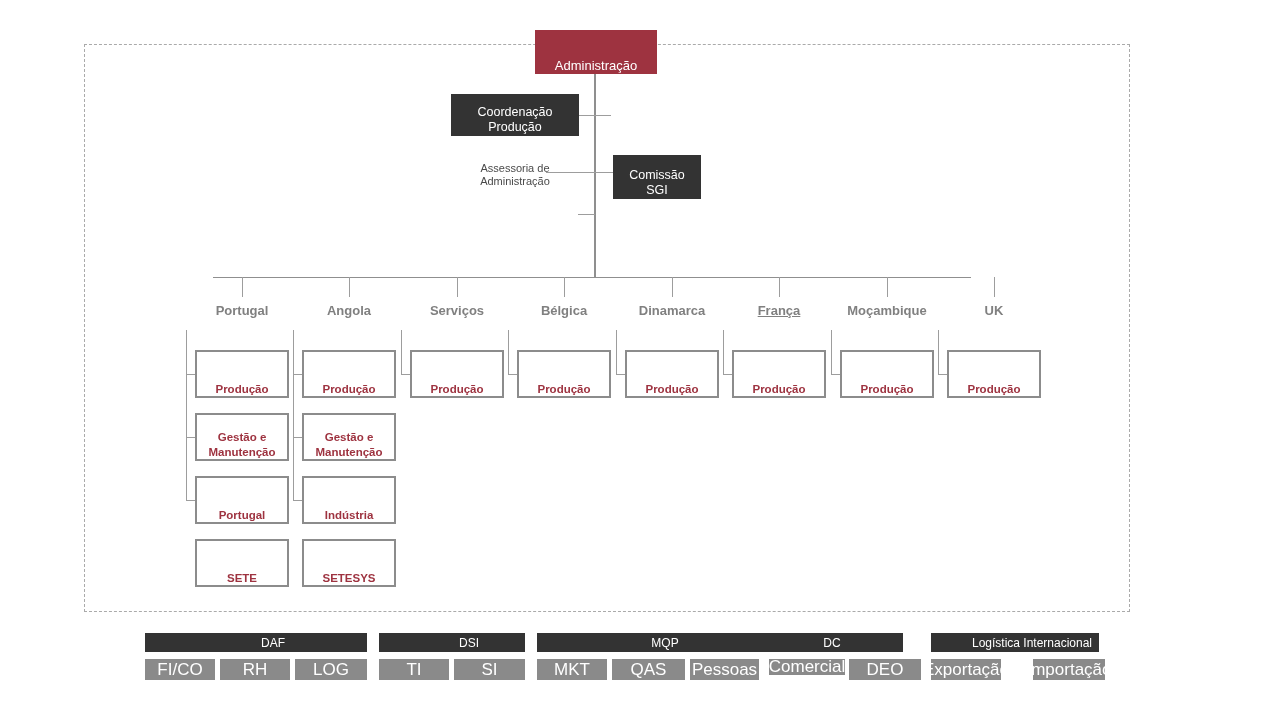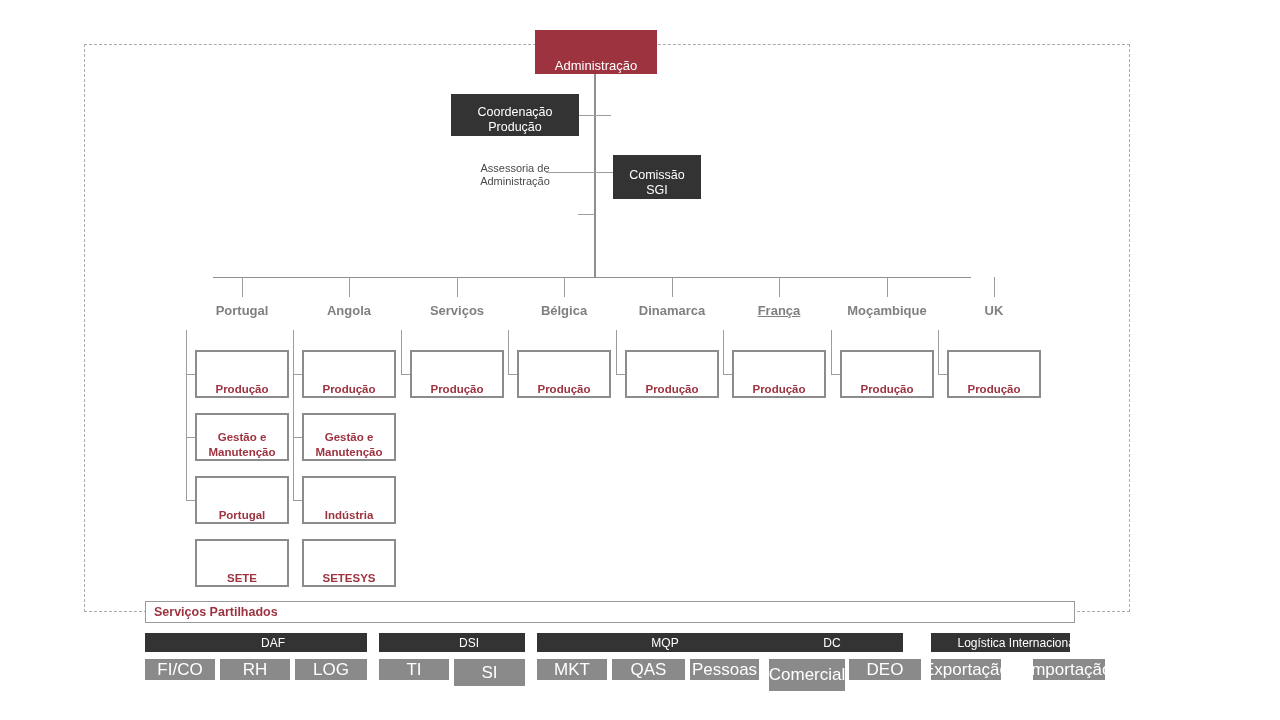--- a/index.html
+++ b/index.html
@@ -222,37 +222,34 @@
       </div>
       <div class="abs vline" style="left: 994px; top: 277px; height: 20px;"></div>
       <div class="abs country-label" style="left: 917px; top: 303px; width: 154px;">UK</div>
       <div class="abs vline" style="left: 938px; top: 330px; height: 44px;"></div>
       <div class="abs hline" style="left: 938px; top: 374px; width: 9px;"></div>
       <div class="abs box box-outline" style="left: 947px; top: 350px; width: 94px; height: 48px;">
         <span>Produção</span>
       </div>
     </div>
 
-  <div class="abs shared-frame" style="left:145px; top:601px; width:930px; height:22px;">
-    <span class="shared-title">Serviços Partilhados</span>
-  </div>
 
   <div id="shared-layer">
       <div class="abs dept-head" style="left: 145px; top: 633px; width: 222px; height: 19px;">DAF</div>
       <div class="abs dept-sub" style="left: 145px; top: 659px; width: 70px; height: 21px;">FI/CO</div>
       <div class="abs dept-sub" style="left: 220px; top: 659px; width: 70px; height: 21px;">RH</div>
       <div class="abs dept-sub" style="left: 295px; top: 659px; width: 72px; height: 21px;">LOG</div>
       <div class="abs dept-head" style="left: 379px; top: 633px; width: 146px; height: 19px;">DSI</div>
       <div class="abs dept-sub" style="left: 379px; top: 659px; width: 70px; height: 21px;">TI</div>
-      <div class="abs dept-sub" style="left: 454px; top: 659px; width: 71px; height: 27px;">SI</div>
+      <div class="abs dept-sub" style="left: 454px; top: 659px; width: 71px; height: 21px;">SI</div>
       <div class="abs dept-head" style="left: 537px; top: 633px; width: 222px; height: 19px;">MQP</div>
       <div class="abs dept-sub" style="left: 537px; top: 659px; width: 70px; height: 21px;">MKT</div>
       <div class="abs dept-sub" style="left: 612px; top: 659px; width: 73px; height: 21px;">QAS</div>
       <div class="abs dept-sub" style="left: 690px; top: 659px; width: 69px; height: 21px;">Pessoas</div>
       <div class="abs dept-head" style="left: 727px; top: 633px; width: 176px; height: 19px;">DC</div>
-      <div class="abs dept-sub" style="left: 769px; top: 659px; width: 76px; height: 32px;">Comercial</div>
+      <div class="abs dept-sub" style="left: 769px; top: 659px; width: 76px; height: 16px;">Comercial</div>
       <div class="abs dept-sub" style="left: 849px; top: 659px; width: 72px; height: 21px;">DEO</div>
-      <div class="abs dept-head" style="left: 931px; top: 633px; width: 139px; height: 19px;">Logística Internacional</div>
+      <div class="abs dept-head" style="left: 931px; top: 633px; width: 168px; height: 19px;">Logística Internacional</div>
       <div class="abs dept-sub" style="left: 931px; top: 659px; width: 70px; height: 21px;">Exportação</div>
       <div class="abs dept-sub" style="left: 1005px; top: 659px; width: 72px; height: 21px; margin-left: 28px;">Importação</div>
     </div>
 
 </div>
 
 </body></html>

